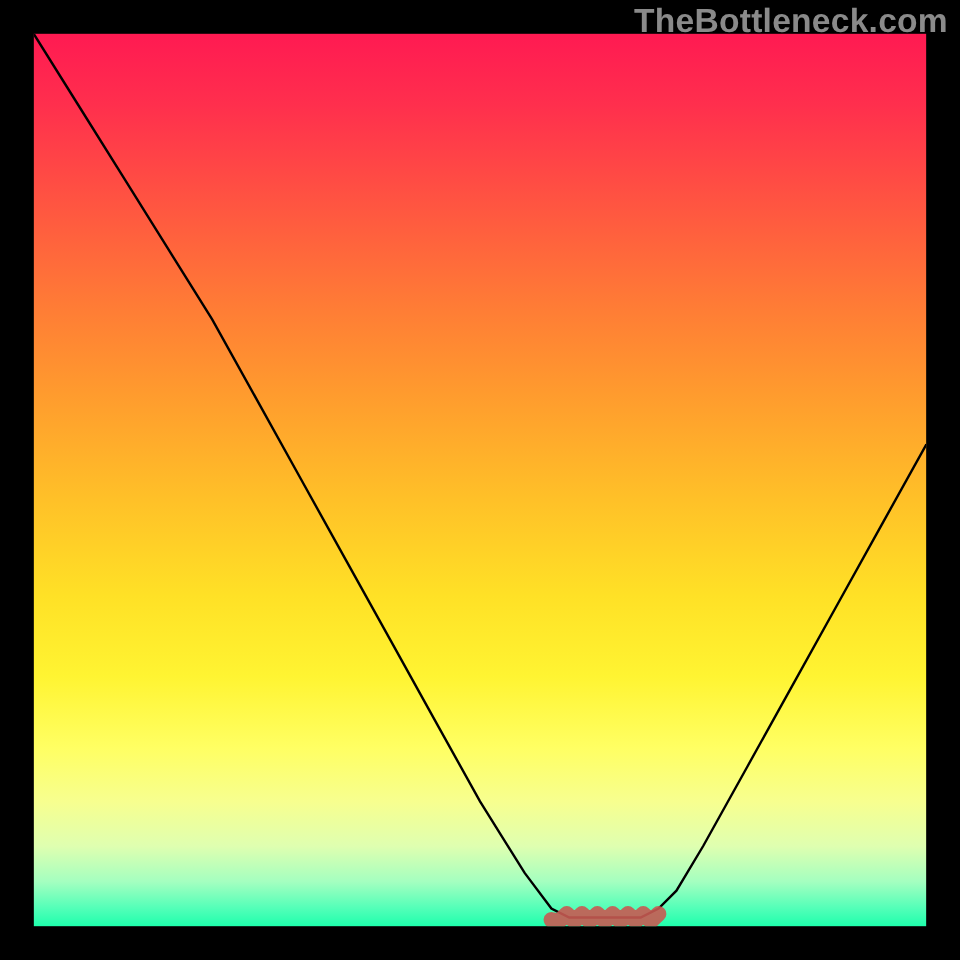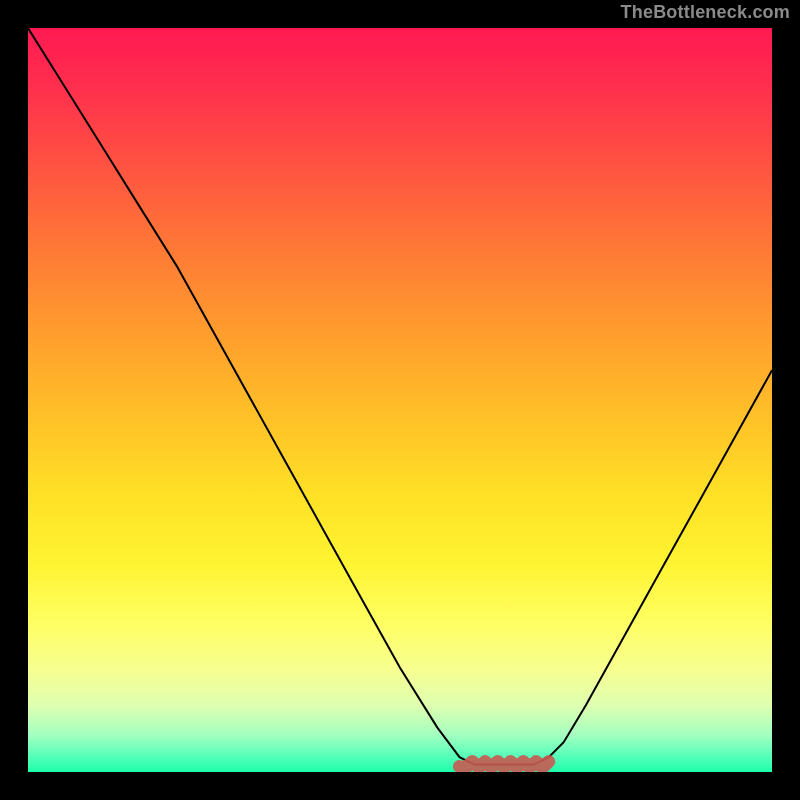--- a/index.html
+++ b/index.html
@@ -51,21 +51,21 @@
   svg.curve {
     position: absolute;
     left: 0;
     top: 0;
   }
   .watermark {
     position: absolute;
     top: 2px;
     right: 10px;
     font-family: Arial, Helvetica, sans-serif;
-    font-size: 18px;
+    font-size: 28px;
     font-weight: bold;
     color: #8a8a8a;
     letter-spacing: 0.2px;
   }
 </style>
 </head>
 <body>
 
 <div class="frame">
   <div class="plot-area">

